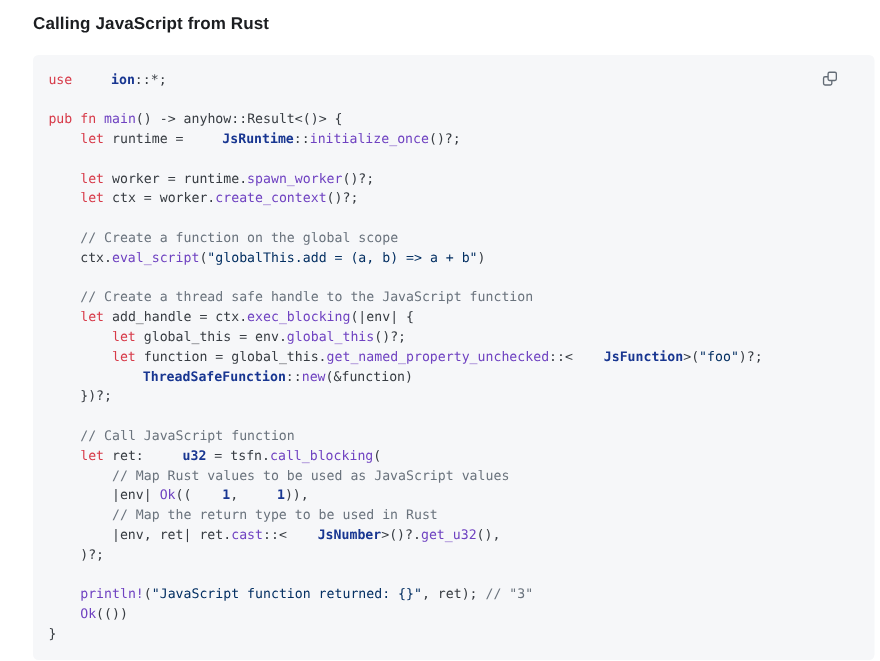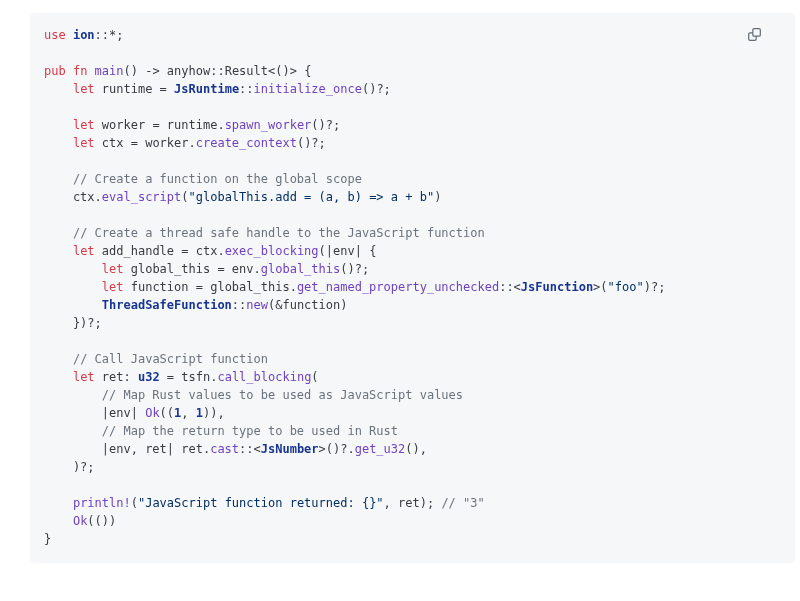--- a/index.html
+++ b/index.html
@@ -26,38 +26,39 @@
   }
   .code {
     margin: 0;
     padding: 13px 16px 15px 14px;
     font-family: "DejaVu Sans Mono", monospace;
     font-size: 12px;
     line-height: 18px;
     color: #373c42;
   }
   .line { white-space: pre; min-height: 18px; }
-  .tok-ty, .tok-num { font-weight: 600; }
+  .tok-ty, .tok-num { font-weight: 600; margin-left: 28px; }
   .copy-btn {
     position: absolute;
     top: 10px; right: 30px;
     width: 22px; height: 22px;
     padding: 3px;
     background: transparent;
     border: none;
     border-radius: 4px;
     cursor: pointer;
     display: flex; align-items: center; justify-content: center;
   }
   .copy-btn svg { display: block; }
 </style>
 </head>
 <body>
 
 <div class="page">
+  <h1 class="page-title">Calling JavaScript from Rust</h1>
 
   <div class="codeblock">
     <button class="copy-btn">
       <svg width="15" height="15" viewBox="0 0 16 16" fill="none" stroke="#636c76" stroke-width="1.3">
         <rect x="1.8" y="6.2" width="8" height="8" rx="1.4"></rect>
         <rect x="6.2" y="1.8" width="8" height="8" rx="1.4" fill="#f6f7f9"></rect>
       </svg>
     </button>
     <pre class="code"><div class="line"><span class="tok-kw" style="color: rgb(215, 58, 73);">use</span><span class="tok-pl" style="color: rgb(55, 60, 66);"> </span><span class="tok-ty" style="color: rgb(24, 54, 145);">ion</span><span class="tok-pl" style="color: rgb(55, 60, 66);">::*;</span></div><div class="line">&nbsp;</div><div class="line"><span class="tok-kw" style="color: rgb(215, 58, 73);">pub</span><span class="tok-pl" style="color: rgb(55, 60, 66);"> </span><span class="tok-kw" style="color: rgb(215, 58, 73);">fn</span><span class="tok-pl" style="color: rgb(55, 60, 66);"> </span><span class="tok-fn" style="color: rgb(111, 66, 193);">main</span><span class="tok-pl" style="color: rgb(55, 60, 66);">() -&gt; anyhow::Result&lt;()&gt; {</span></div><div class="line"><span class="tok-pl" style="color: rgb(55, 60, 66);">    </span><span class="tok-kw" style="color: rgb(215, 58, 73);">let</span><span class="tok-pl" style="color: rgb(55, 60, 66);"> runtime = </span><span class="tok-ty" style="color: rgb(24, 54, 145);">JsRuntime</span><span class="tok-pl" style="color: rgb(55, 60, 66);">::</span><span class="tok-fn" style="color: rgb(111, 66, 193);">initialize_once</span><span class="tok-pl" style="color: rgb(55, 60, 66);">()?;</span></div><div class="line">&nbsp;</div><div class="line"><span class="tok-pl" style="color: rgb(55, 60, 66);">    </span><span class="tok-kw" style="color: rgb(215, 58, 73);">let</span><span class="tok-pl" style="color: rgb(55, 60, 66);"> worker = runtime.</span><span class="tok-fn" style="color: rgb(111, 66, 193);">spawn_worker</span><span class="tok-pl" style="color: rgb(55, 60, 66);">()?;</span></div><div class="line"><span class="tok-pl" style="color: rgb(55, 60, 66);">    </span><span class="tok-kw" style="color: rgb(215, 58, 73);">let</span><span class="tok-pl" style="color: rgb(55, 60, 66);"> ctx = worker.</span><span class="tok-fn" style="color: rgb(111, 66, 193);">create_context</span><span class="tok-pl" style="color: rgb(55, 60, 66);">()?;</span></div><div class="line">&nbsp;</div><div class="line"><span class="tok-pl" style="color: rgb(55, 60, 66);">    </span><span class="tok-cm" style="color: rgb(106, 115, 125);">// Create a function on the global scope</span></div><div class="line"><span class="tok-pl" style="color: rgb(55, 60, 66);">    ctx.</span><span class="tok-fn" style="color: rgb(111, 66, 193);">eval_script</span><span class="tok-pl" style="color: rgb(55, 60, 66);">(</span><span class="tok-str" style="color: rgb(3, 47, 98);">"globalThis.add = (a, b) =&gt; a + b"</span><span class="tok-pl" style="color: rgb(55, 60, 66);">)</span></div><div class="line">&nbsp;</div><div class="line"><span class="tok-pl" style="color: rgb(55, 60, 66);">    </span><span class="tok-cm" style="color: rgb(106, 115, 125);">// Create a thread safe handle to the JavaScript function</span></div><div class="line"><span class="tok-pl" style="color: rgb(55, 60, 66);">    </span><span class="tok-kw" style="color: rgb(215, 58, 73);">let</span><span class="tok-pl" style="color: rgb(55, 60, 66);"> add_handle = ctx.</span><span class="tok-fn" style="color: rgb(111, 66, 193);">exec_blocking</span><span class="tok-pl" style="color: rgb(55, 60, 66);">(|env| {</span></div><div class="line"><span class="tok-pl" style="color: rgb(55, 60, 66);">        </span><span class="tok-kw" style="color: rgb(215, 58, 73);">let</span><span class="tok-pl" style="color: rgb(55, 60, 66);"> global_this = env.</span><span class="tok-fn" style="color: rgb(111, 66, 193);">global_this</span><span class="tok-pl" style="color: rgb(55, 60, 66);">()?;</span></div><div class="line"><span class="tok-pl" style="color: rgb(55, 60, 66);">        </span><span class="tok-kw" style="color: rgb(215, 58, 73);">let</span><span class="tok-pl" style="color: rgb(55, 60, 66);"> function = global_this.</span><span class="tok-fn" style="color: rgb(111, 66, 193);">get_named_property_unchecked</span><span class="tok-pl" style="color: rgb(55, 60, 66);">::&lt;</span><span class="tok-ty" style="color: rgb(24, 54, 145);">JsFunction</span><span class="tok-pl" style="color: rgb(55, 60, 66);">&gt;(</span><span class="tok-str" style="color: rgb(3, 47, 98);">"foo"</span><span class="tok-pl" style="color: rgb(55, 60, 66);">)?;</span></div><div class="line"><span class="tok-pl" style="color: rgb(55, 60, 66);">        </span><span class="tok-ty" style="color: rgb(24, 54, 145);">ThreadSafeFunction</span><span class="tok-pl" style="color: rgb(55, 60, 66);">::</span><span class="tok-fn" style="color: rgb(111, 66, 193);">new</span><span class="tok-pl" style="color: rgb(55, 60, 66);">(&amp;function)</span></div><div class="line"><span class="tok-pl" style="color: rgb(55, 60, 66);">    })?;</span></div><div class="line">&nbsp;</div><div class="line"><span class="tok-pl" style="color: rgb(55, 60, 66);">    </span><span class="tok-cm" style="color: rgb(106, 115, 125);">// Call JavaScript function</span></div><div class="line"><span class="tok-pl" style="color: rgb(55, 60, 66);">    </span><span class="tok-kw" style="color: rgb(215, 58, 73);">let</span><span class="tok-pl" style="color: rgb(55, 60, 66);"> ret: </span><span class="tok-ty" style="color: rgb(24, 54, 145);">u32</span><span class="tok-pl" style="color: rgb(55, 60, 66);"> = tsfn.</span><span class="tok-fn" style="color: rgb(111, 66, 193);">call_blocking</span><span class="tok-pl" style="color: rgb(55, 60, 66);">(</span></div><div class="line"><span class="tok-pl" style="color: rgb(55, 60, 66);">        </span><span class="tok-cm" style="color: rgb(106, 115, 125);">// Map Rust values to be used as JavaScript values</span></div><div class="line"><span class="tok-pl" style="color: rgb(55, 60, 66);">        |env| </span><span class="tok-fn" style="color: rgb(111, 66, 193);">Ok</span><span class="tok-pl" style="color: rgb(55, 60, 66);">((</span><span class="tok-num" style="color: rgb(24, 54, 145);">1</span><span class="tok-pl" style="color: rgb(55, 60, 66);">, </span><span class="tok-num" style="color: rgb(24, 54, 145);">1</span><span class="tok-pl" style="color: rgb(55, 60, 66);">)),</span></div><div class="line"><span class="tok-pl" style="color: rgb(55, 60, 66);">        </span><span class="tok-cm" style="color: rgb(106, 115, 125);">// Map the return type to be used in Rust</span></div><div class="line"><span class="tok-pl" style="color: rgb(55, 60, 66);">        |env, ret| ret.</span><span class="tok-fn" style="color: rgb(111, 66, 193);">cast</span><span class="tok-pl" style="color: rgb(55, 60, 66);">::&lt;</span><span class="tok-ty" style="color: rgb(24, 54, 145);">JsNumber</span><span class="tok-pl" style="color: rgb(55, 60, 66);">&gt;()?.</span><span class="tok-fn" style="color: rgb(111, 66, 193);">get_u32</span><span class="tok-pl" style="color: rgb(55, 60, 66);">(),</span></div><div class="line"><span class="tok-pl" style="color: rgb(55, 60, 66);">    )?;</span></div><div class="line">&nbsp;</div><div class="line"><span class="tok-pl" style="color: rgb(55, 60, 66);">    </span><span class="tok-fn" style="color: rgb(111, 66, 193);">println!</span><span class="tok-pl" style="color: rgb(55, 60, 66);">(</span><span class="tok-str" style="color: rgb(3, 47, 98);">"JavaScript function returned: {}"</span><span class="tok-pl" style="color: rgb(55, 60, 66);">, ret); </span><span class="tok-cm" style="color: rgb(106, 115, 125);">// "3"</span></div><div class="line"><span class="tok-pl" style="color: rgb(55, 60, 66);">    </span><span class="tok-fn" style="color: rgb(111, 66, 193);">Ok</span><span class="tok-pl" style="color: rgb(55, 60, 66);">(())</span></div><div class="line"><span class="tok-pl" style="color: rgb(55, 60, 66);">}</span></div></pre>
   </div>

